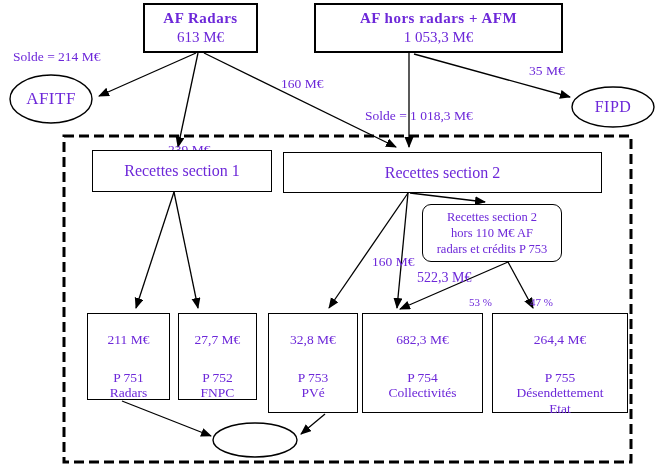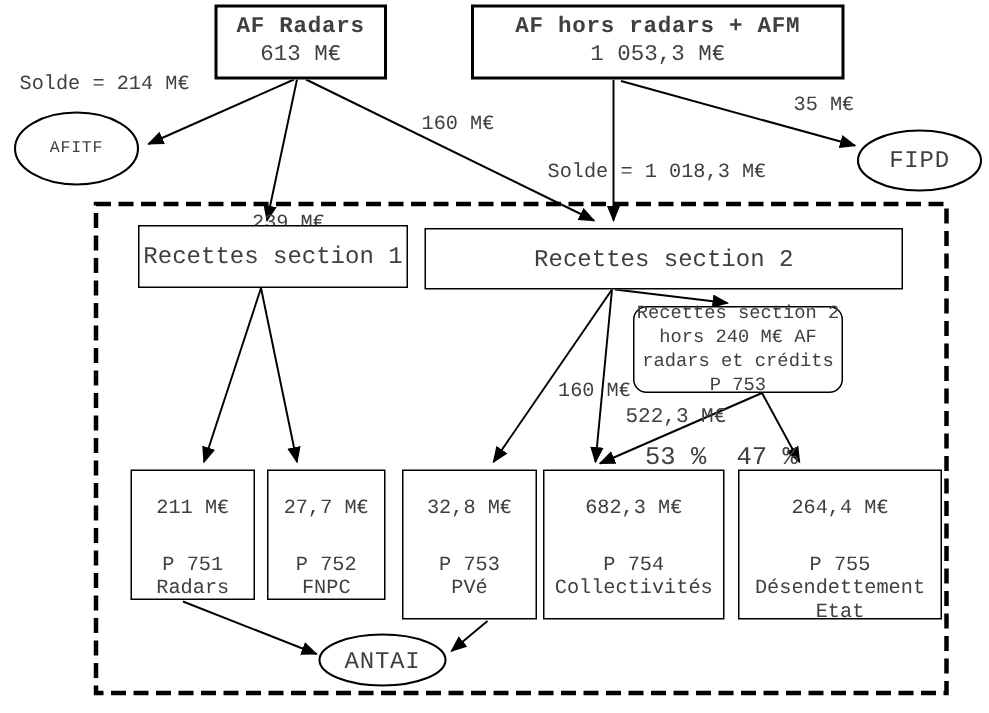--- a/index.html
+++ b/index.html
@@ -1,41 +1,41 @@
 <!DOCTYPE html>
 <html><head>
 <meta charset="utf-8">
 <style>
   html,body{margin:0;padding:0;background:#fff;}
   #stage{
     position:relative;width:659px;height:475px;background:#ffffff;
-    font-family:Liberation Mono, monospace;color:#404040;overflow:hidden;
+    font-family:Liberation Serif, serif;color:#6d28d9;overflow:hidden;
   }
   .box{
     position:absolute;border:2px solid #000;background:#fff;
     display:flex;flex-direction:column;align-items:center;justify-content:center;
     text-align:center;box-sizing:border-box;
   }
   .topbox{font-size:15px;line-height:1.25;}
   .topbox .t{font-weight:bold;letter-spacing:.5px;}
   .secbox{border-width:1.5px;font-size:16px;justify-content:center;}
   .progbox{border-width:1.5px;font-size:13.5px;justify-content:flex-start;padding-top:18px;line-height:1.15;}
   .progbox .amt{margin-bottom:0;}
   .progbox .code{margin-top:22px;}
   .progbox .pname{white-space:pre-line;}
   .callout{
     position:absolute;border:1.5px solid #000;border-radius:9px;background:#fff;
     display:flex;flex-direction:column;align-items:center;justify-content:center;
     text-align:center;font-size:12.5px;line-height:1.3;box-sizing:border-box;
   }
   .lbl{position:absolute;font-size:13.5px;white-space:nowrap;}
-  .lbl-sm{font-size:17px;}
+  .lbl-sm{font-size:11px;margin-left:39px;}
   .ellipse-label{
     position:absolute;display:flex;align-items:center;justify-content:center;
-    text-align:center;font-size:11px;letter-spacing:.5px;
+    text-align:center;font-size:17px;letter-spacing:.5px;
   }
   svg{position:absolute;left:0;top:0;}
 </style>
 </head>
 <body>
 
 <div id="stage">
 
   <svg width="659" height="475" viewBox="0 0 659 475">
     <defs>
@@ -76,42 +76,41 @@
     <div>613 M€</div>
   </div>
 
   <div class="box topbox" style="left:314px;top:3px;width:249px;height:50px;">
     <div class="t">AF hors radars + AFM</div>
     <div>1 053,3 M€</div>
   </div>
 
   <div class="ellipse-label" style="left:10px;top:75px;width:82px;height:48px;">AFITF</div>
   <div class="ellipse-label" style="left:572px;top:87px;width:82px;height:40px;font-size:16px;">FIPD</div>
-  <div class="ellipse-label" style="left:213px;top:424px;width:84px;height:33px;font-size:16px;">ANTAI</div>
 
   <div class="lbl" style="left:13px;top:49px;">Solde = 214 M€</div>
   <div class="lbl" style="left:168px;top:98px;margin-top:44px;">239 M€</div>
   <div class="lbl" style="left:281px;top:76px;">160 M€</div>
   <div class="lbl" style="left:529px;top:63px;">35 M€</div>
   <div class="lbl" style="left:365px;top:108px;">Solde = 1 018,3 M€</div>
   <div class="lbl" style="left:372px;top:254px;">160 M€</div>
   <div class="lbl" style="left:417px;top:270px;font-size:14px;">522,3 M€</div>
   <div class="lbl lbl-sm" style="left:430px;top:296px;">53 %</div>
   <div class="lbl lbl-sm" style="left:491px;top:296px;">47 %</div>
 
   <div class="box secbox" style="left:92px;top:150px;width:180px;height:42px;">
     <div>Recettes section 1</div>
   </div>
   <div class="box secbox" style="left:283px;top:152px;width:319px;height:41px;">
     <div>Recettes section 2</div>
   </div>
 
   <div class="callout" style="left:422px;top:204px;width:140px;height:58px;">
     <div>Recettes section 2</div>
-    <div>hors 240 M€ AF</div>
+    <div>hors 110 M€ AF</div>
     <div>radars et crédits P 753</div>
   </div>
 
   <div class="box progbox" style="left:87px;top:313px;width:83px;height:87px;">
     <div class="amt">211 M€</div>
     <div class="code">P 751</div>
     <div class="pname">Radars</div>
   </div>
 
   <div class="box progbox" style="left:178px;top:313px;width:79px;height:87px;">

